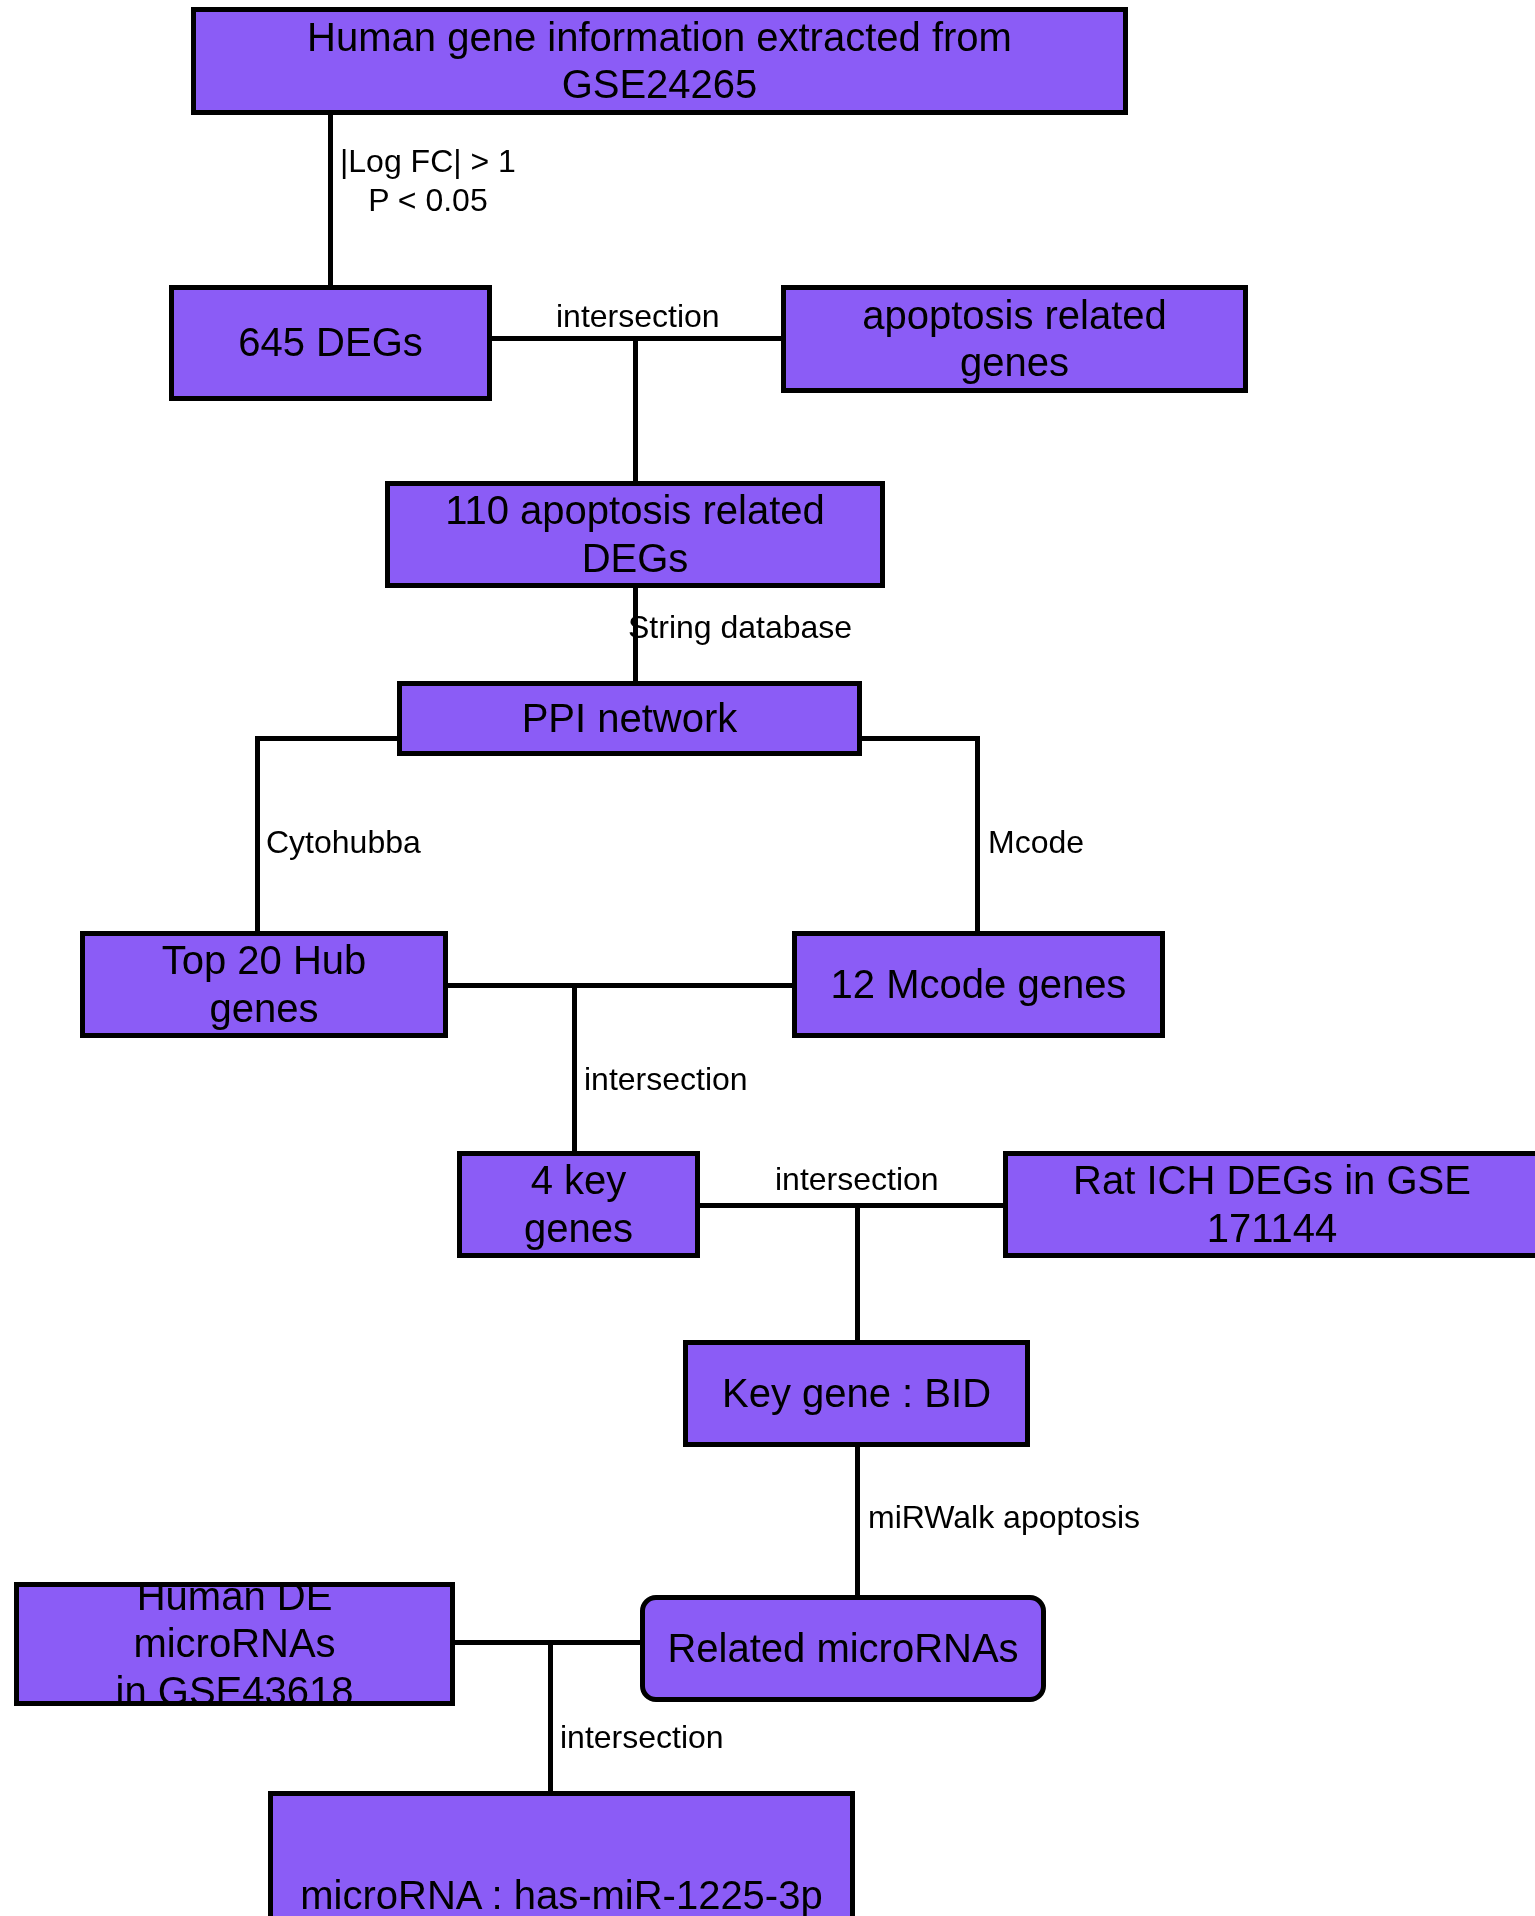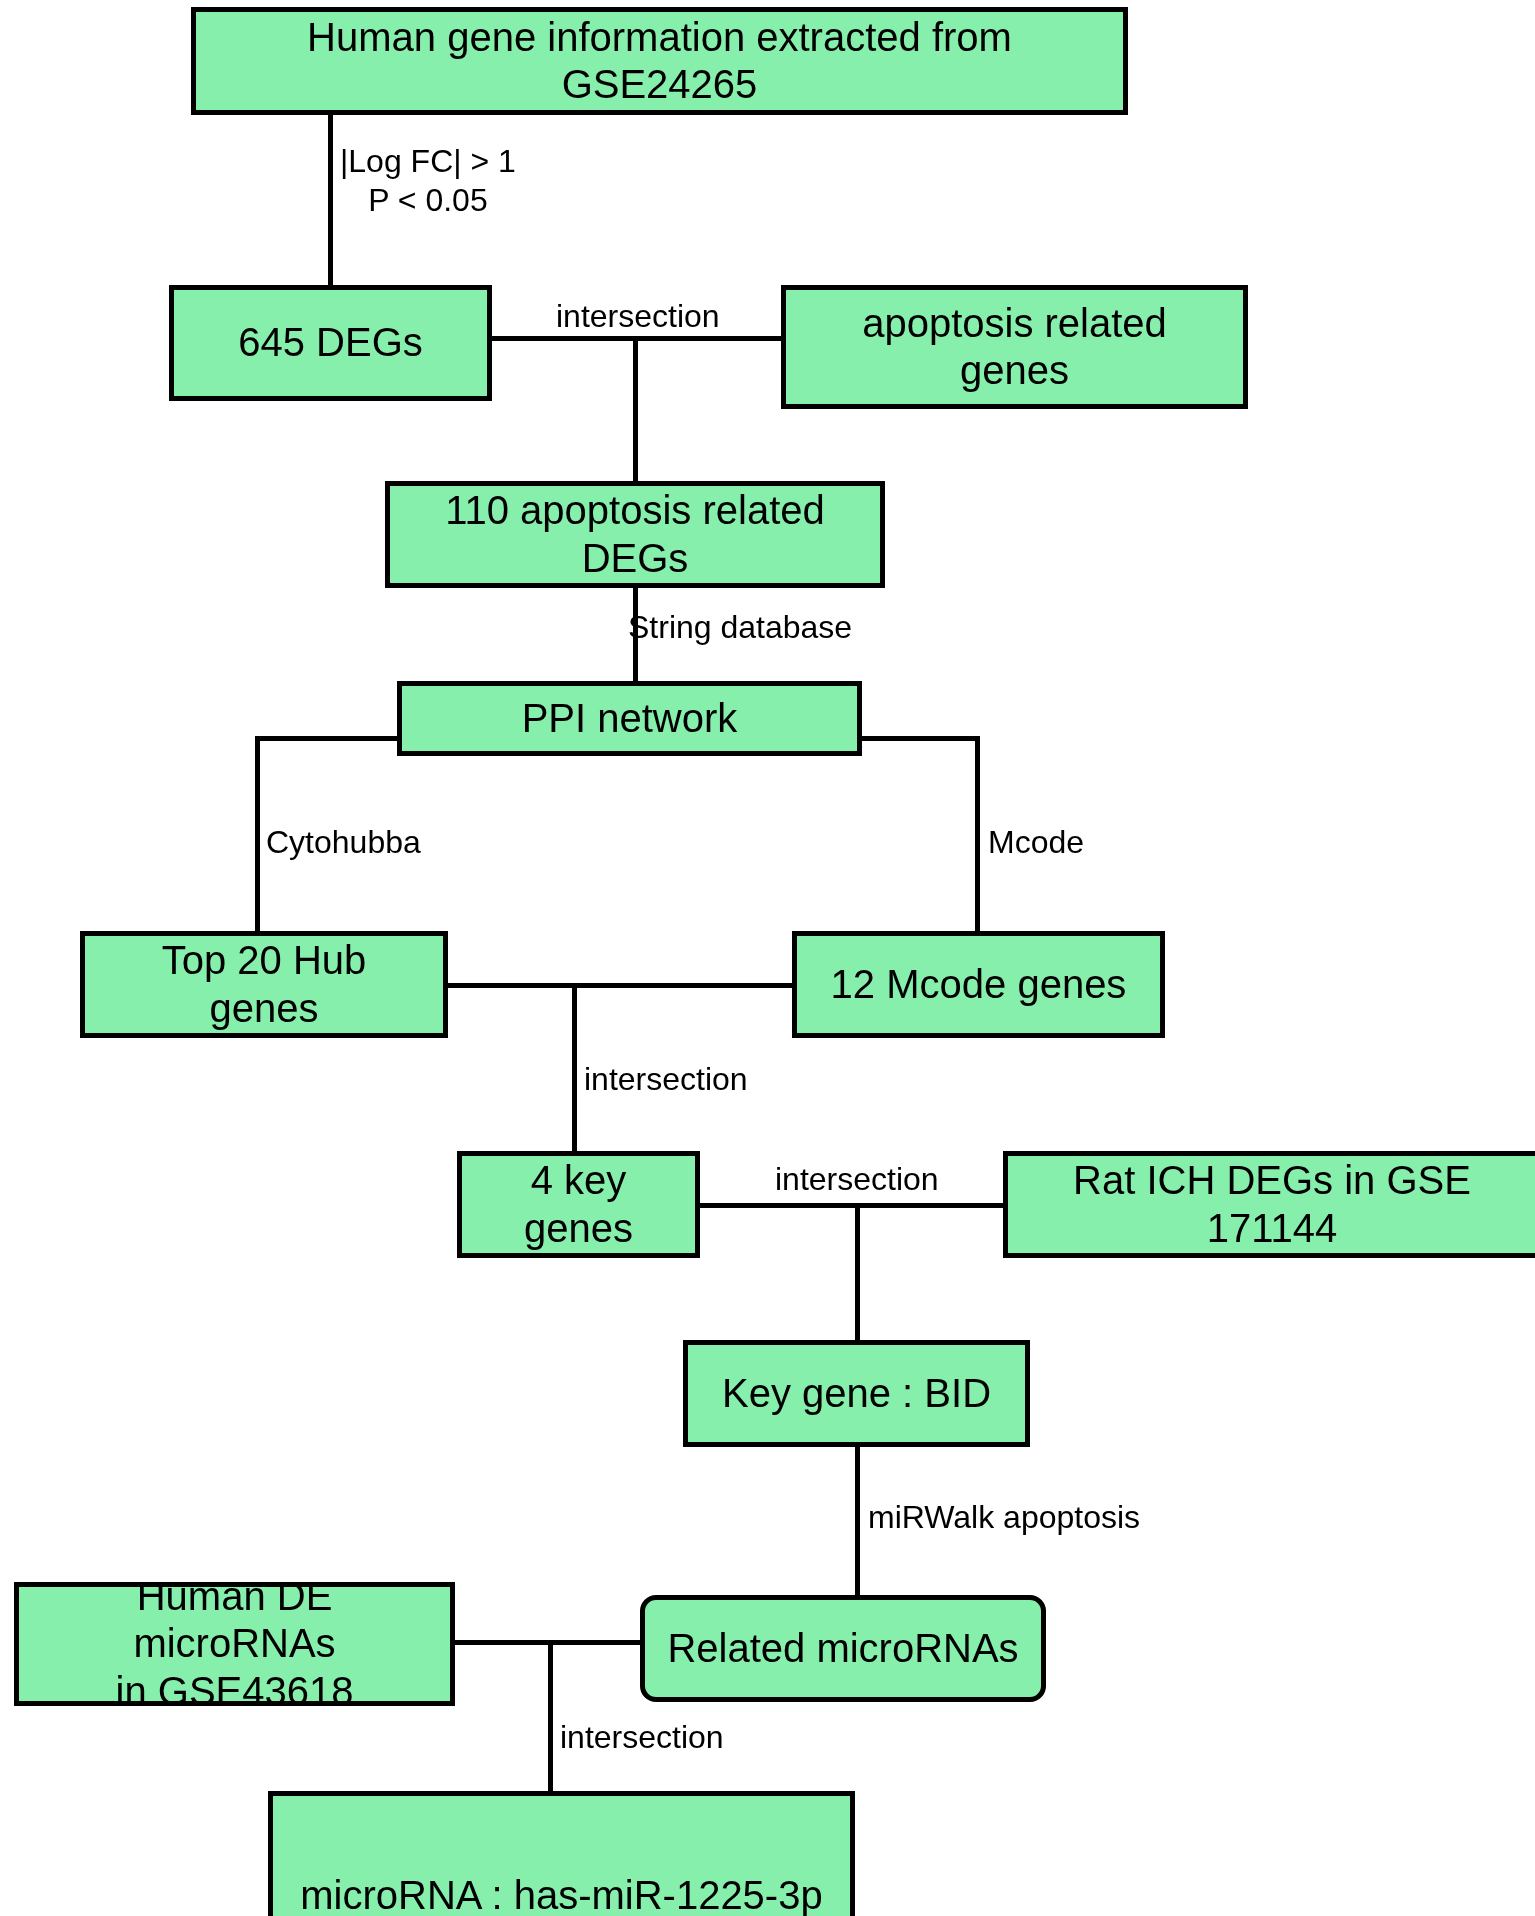--- a/index.html
+++ b/index.html
@@ -12,21 +12,21 @@
     width: 1535px;
     height: 1916px;
     background: #ffffff;
     font-family: "Liberation Sans", sans-serif;
     overflow: hidden;
   }
   .node {
     position: absolute;
     box-sizing: border-box;
     border: 5px solid #000000;
-    background: #86efac;
+    background: #8b5cf6;
     display: flex;
     align-items: center;
     justify-content: center;
     text-align: center;
     color: #000000;
     font-size: 40px;
     line-height: 1.18;
     padding: 4px 20px;
     z-index: 3;
   }
@@ -106,21 +106,21 @@
   <div class="edge-label" style="left:560px; top:1718px;">intersection</div>
 
   <div class="node" style="left:191px; top:7px; width:937px; height:108px;">
     <span class="label">Human gene information extracted from GSE24265</span>
   </div>
 
   <div class="node" style="left:169px; top:285px; width:323px; height:116px;">
     <span class="label">645 DEGs</span>
   </div>
 
-  <div class="node" style="left:781px; top:285px; width:467px; height:124px;">
+  <div class="node" style="left:781px; top:285px; width:467px; height:108px;">
     <span class="label">apoptosis related genes</span>
   </div>
 
   <div class="node" style="left:385px; top:481px; width:500px; height:107px;">
     <span class="label">110 apoptosis related DEGs</span>
   </div>
 
   <div class="node" style="left:397px; top:681px; width:465px; height:75px;">
     <span class="label">PPI network</span>
   </div>

